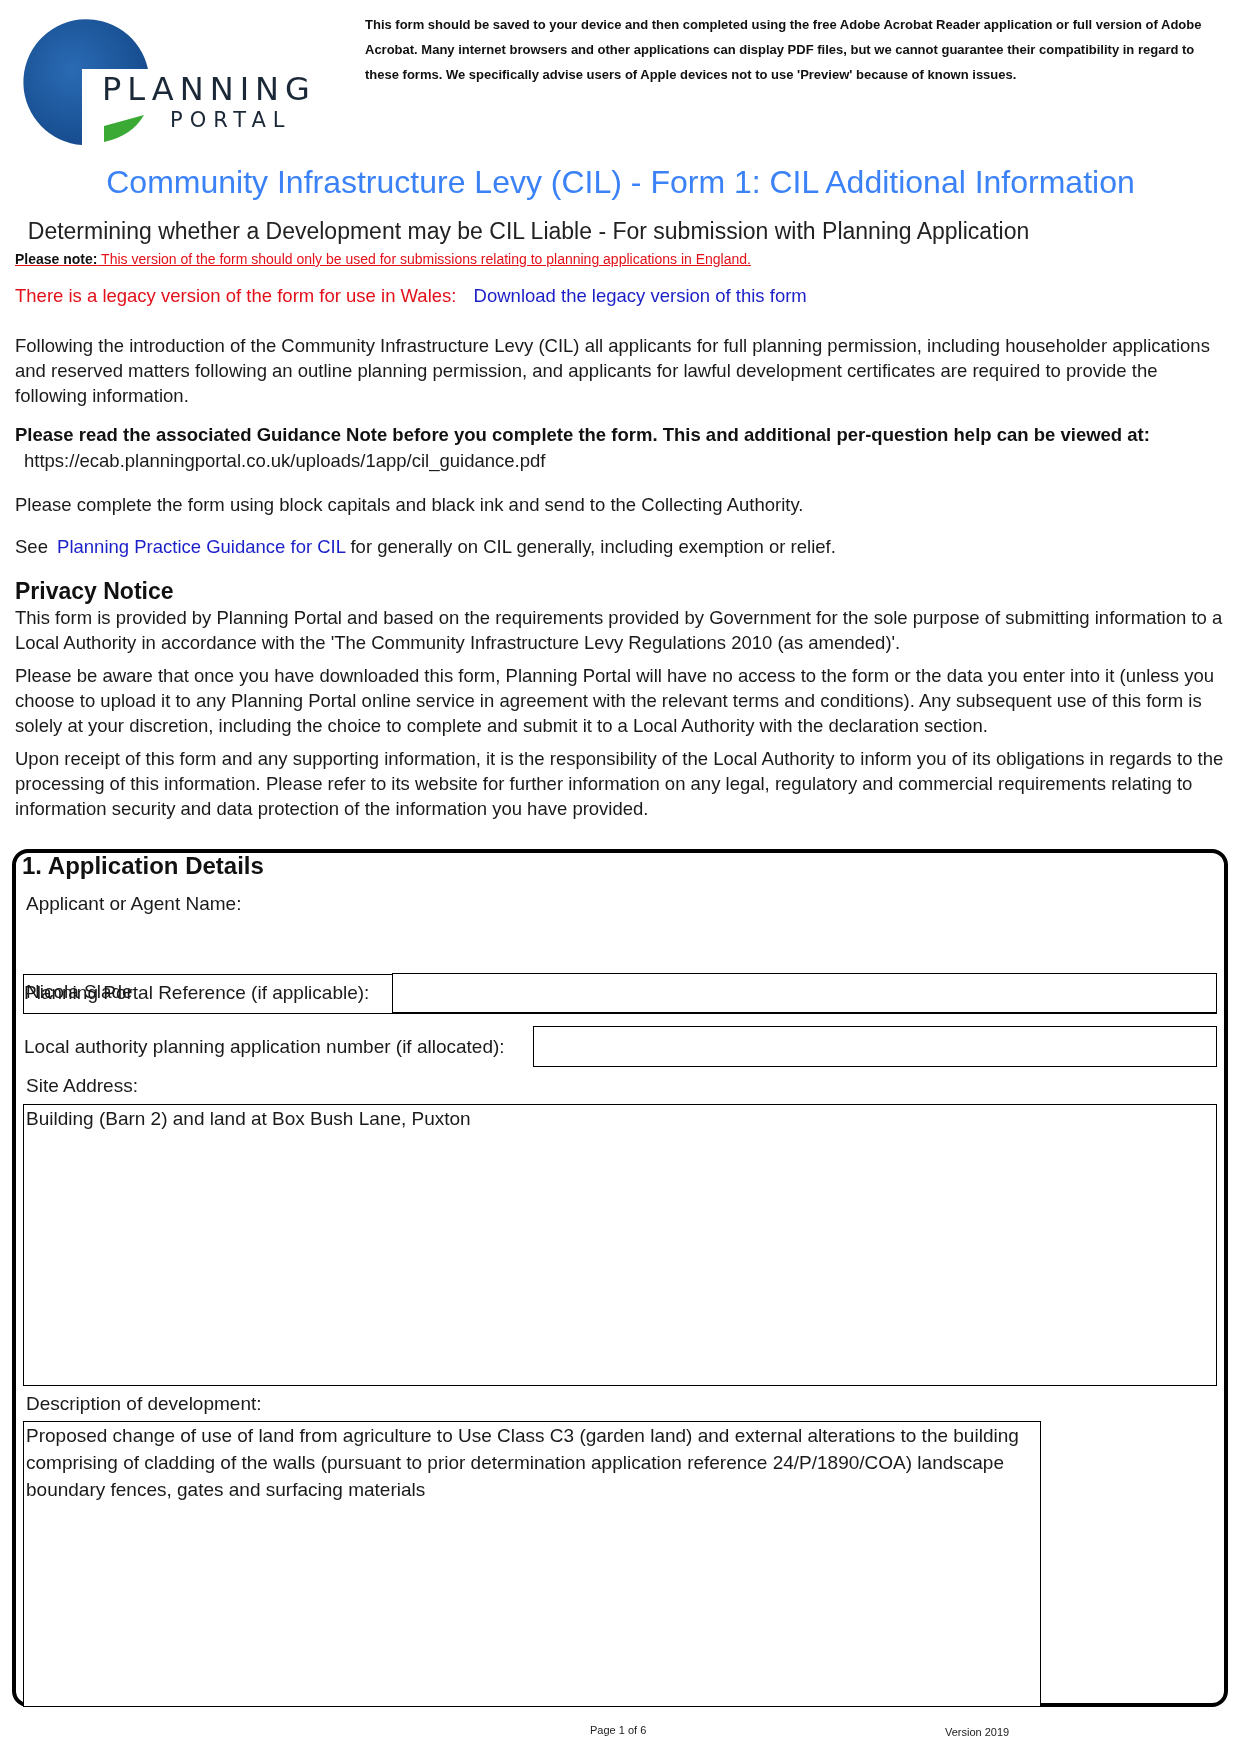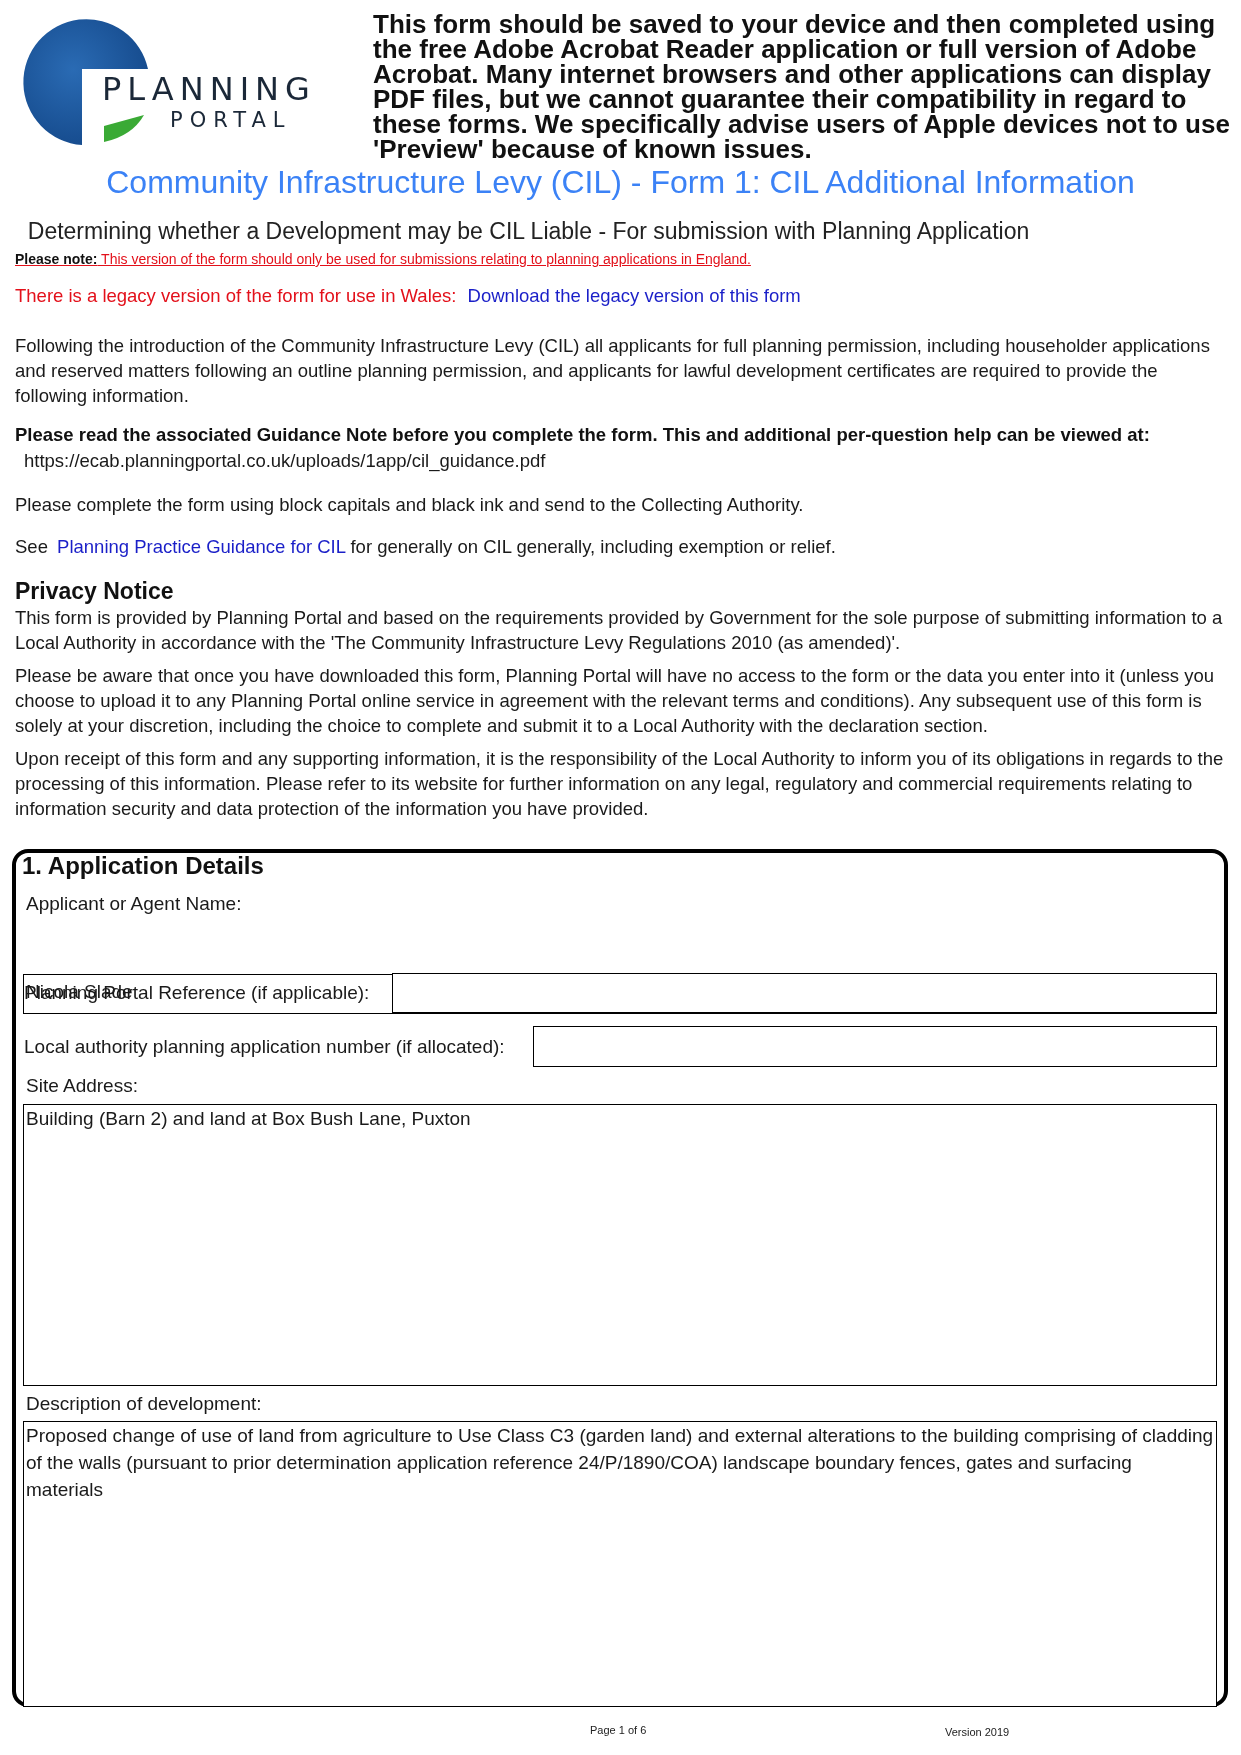--- a/index.html
+++ b/index.html
@@ -18,21 +18,21 @@
       font-family: "DejaVu Sans", sans-serif;
     }
     .logo-text-portal {
       position: absolute; left: 156px; top: 98px;
       font-size: 21px; letter-spacing: 7px; color: #1b2838;
       font-family: "DejaVu Sans", sans-serif;
     }
     
     .top-notice {
       left: 365px; top: 12px; width: 860px;
-      font-size: 26px; line-height: 25px; font-weight: 700; color: #111; margin-left: 8px;
+      font-size: 13px; line-height: 25px; font-weight: 700; color: #111;
     }
     .title {
       left: 0; top: 164px; width: 1241px; text-align: center;
       font-size: 32px; font-weight: 400; color: #3b82f6;
     }
     .subtitle {
       left: 0; top: 218px; width: 1057px; text-align: center;
       font-size: 23px; color: #222;
     }
     .red { color: #e3101a; }
@@ -83,21 +83,21 @@
 <div class="abs top-notice">This form should be saved to your device and then completed using the free Adobe Acrobat Reader application or full version of Adobe Acrobat. Many internet browsers and other applications can display PDF files, but we cannot guarantee their compatibility in regard to these forms. We specifically advise users of Apple devices not to use 'Preview' because of known issues.</div>
 
 <div class="abs title">Community Infrastructure Levy (CIL) - Form 1: CIL Additional Information</div>
 <div class="abs subtitle">Determining whether a Development may be CIL Liable - For  submission with Planning Application</div>
 
 <div class="abs note1 red">
   <span class="bold red">Please note:</span><span> This version of the form should only be used for submissions relating to planning applications in England.</span>
 </div>
 <div class="abs note2">
   <span class="red">There is a legacy version of the form for use in Wales:</span>
-  <a href="#" class="blue" style="margin-left:6px;">Download the legacy version of this form</a>
+  <a href="#" class="blue" style="margin-left:12px;">Download the legacy version of this form</a>
 </div>
 
 <div class="abs para" style="top:333px;">Following the introduction of the Community Infrastructure Levy (CIL) all applicants for full planning permission, including householder applications and reserved matters following an outline planning permission, and applicants for lawful development certificates are required to provide the following information.</div>
 <div class="abs para bold" style="top:422px; font-size:18.5px;">Please read the associated Guidance Note before you complete the form. This and additional per-question help can be viewed at:</div>
 <a href="#" class="abs para blue" style="top:448px; left:24px; width:auto;">https://ecab.planningportal.co.uk/uploads/1app/cil_guidance.pdf</a>
 <div class="abs para" style="top:492px;">Please complete the form using block capitals and black ink and send to the Collecting Authority.</div>
 <div class="abs para" style="top:534px;">
   <span>See</span>
   <a href="#" class="blue" style="margin-left:4px;">Planning Practice Guidance for CIL</a><span> for generally on CIL generally, including exemption or relief.</span>
 </div>
@@ -116,16 +116,16 @@
 <div class="abs label" style="left:24px; top:982px;">Planning Portal Reference (if applicable):</div>
 <div class="field" style="left:392px; top:973px; width:825px; height:40px;"></div>
 
 <div class="abs label" style="left:24px; top:1036px;">Local authority planning application number (if allocated):</div>
 <div class="field" style="left:533px; top:1026px; width:684px; height:41px;"></div>
 
 <div class="abs label" style="left:26px; top:1075px;">Site Address:</div>
 <div class="field" style="left:23px; top:1104px; width:1194px; height:282px; padding-top:0;">Building (Barn 2) and land at Box Bush Lane, Puxton</div>
 
 <div class="abs label" style="left:26px; top:1393px;">Description of development:</div>
-<div class="field" style="left:23px; top:1421px; width:1194px; height:286px; padding-top:0;">Proposed change of use of land from agriculture to Use Class C3 (garden land) and external alterations to the building comprising of cladding of the walls (pursuant to prior determination application reference 24/P/1890/COA) landscape boundary fences, gates and surfacing materials</div>
+<div class="field" style="left:23px; top:1421px; width:1018px; height:286px; padding-top:0;">Proposed change of use of land from agriculture to Use Class C3 (garden land) and external alterations to the building comprising of cladding of the walls (pursuant to prior determination application reference 24/P/1890/COA) landscape boundary fences, gates and surfacing materials</div>
 
 <div class="abs footer" style="left:590px; top:1724px;">Page 1 of 6</div>
 <div class="abs footer" style="left:945px; top:1726px;">Version 2019</div>
 
 </body></html>

